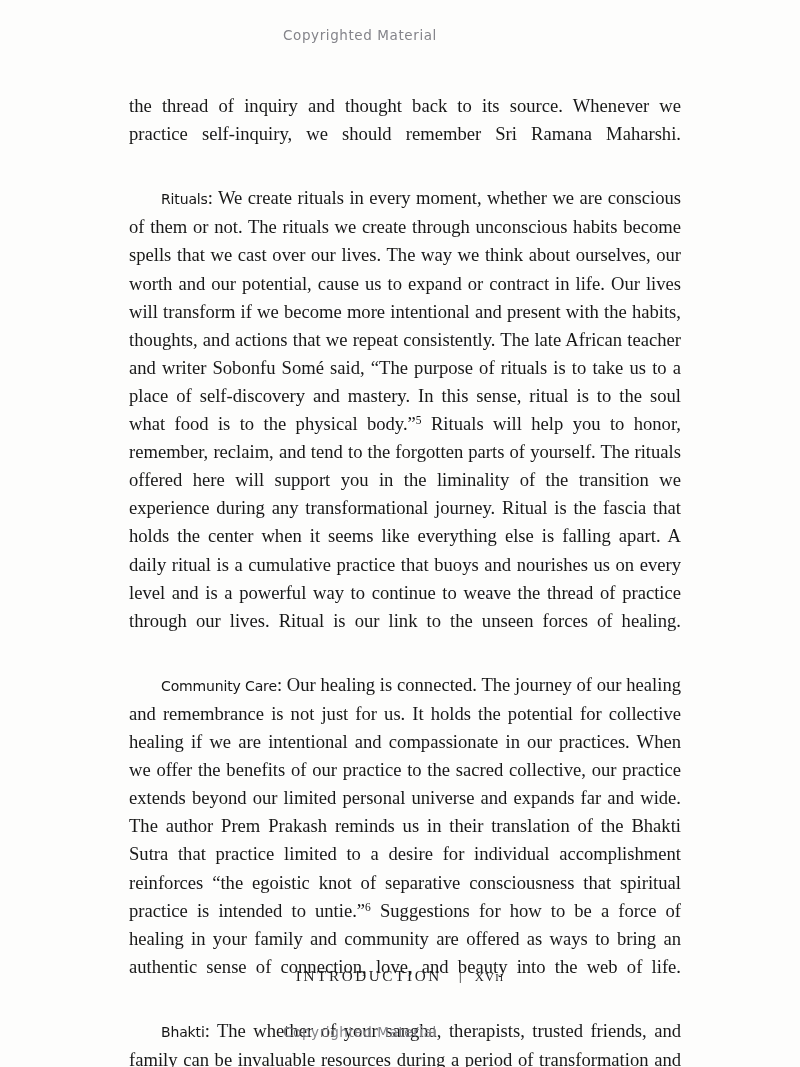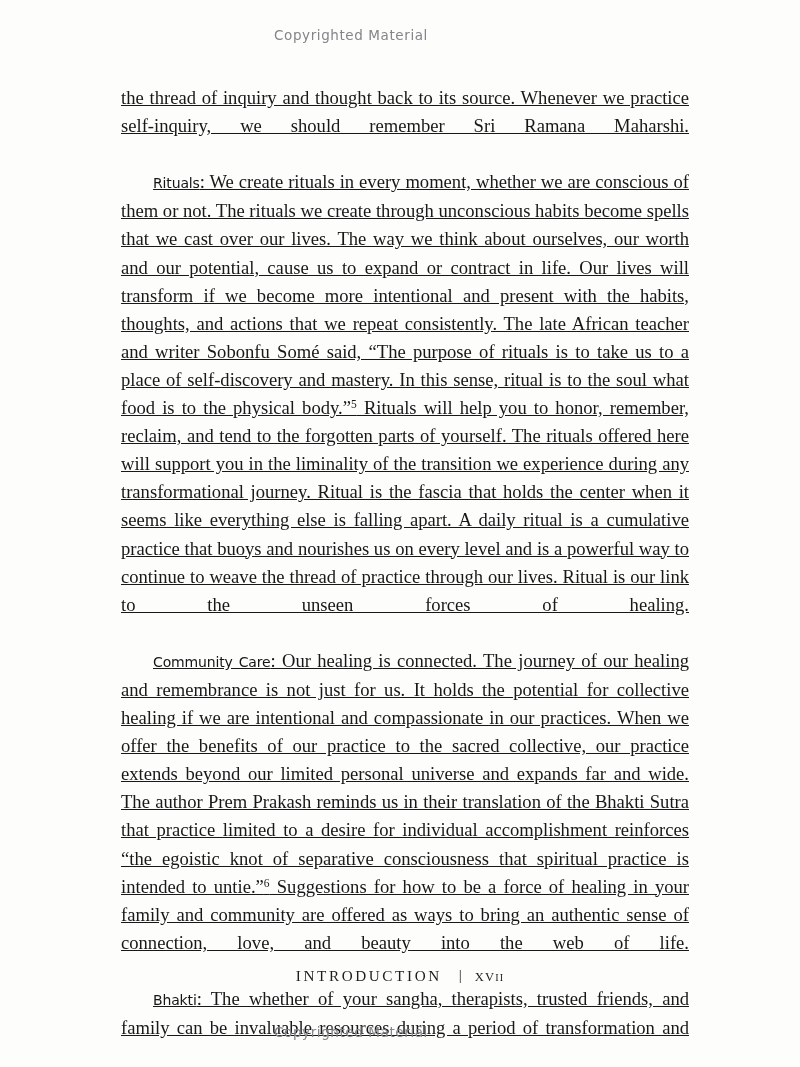--- a/index.html
+++ b/index.html
@@ -30,42 +30,42 @@
     position: absolute;
     left: 0;
     width: 702px;
     text-align: center;
     font-family: "DejaVu Sans", "Liberation Sans", sans-serif;
     font-size: 13.5px;
     letter-spacing: 0.6px;
     color: #84848a;
     font-weight: 400;
     user-select: none;
+    padding-left: 9px;
   }
   .watermark-top { top: 27px; }
   .watermark-bottom { top: 1024px; }
 
   
   .text-column {
     position: absolute;
     left: 121px;
     top: 84px;
     width: 568px;
   }
 
   p.body-par {
-    margin: 0;
+    margin: 8px;
     font-size: 18.6px;
     line-height: 28.1px;
     text-align: justify;
     text-justify: inter-word;
     hyphens: none;
     color: #181818;
     font-family: "Liberation Serif", "DejaVu Serif", serif;
-    text-decoration: underline;
   }
   p.body-par.indented {
     text-indent: 32px;
   }
   p.body-par.flush {
     text-indent: 0;
   }
 
   
   p.body-par::after {

